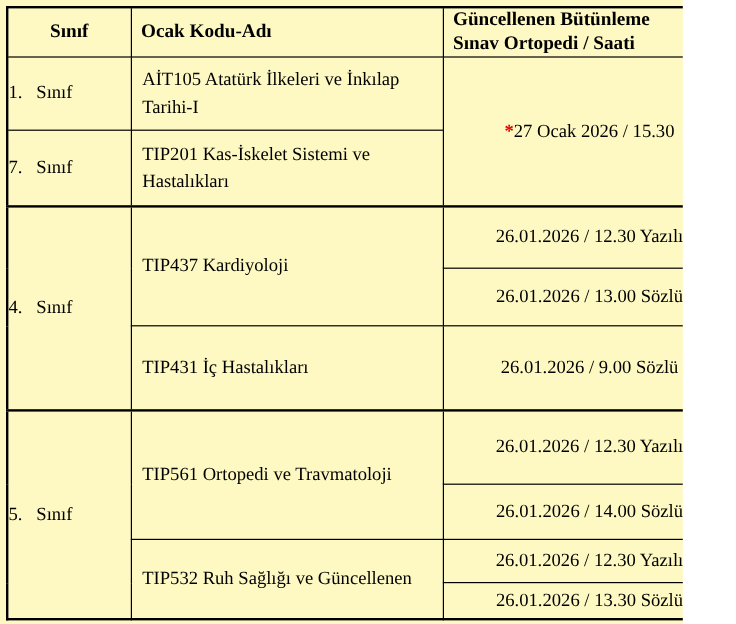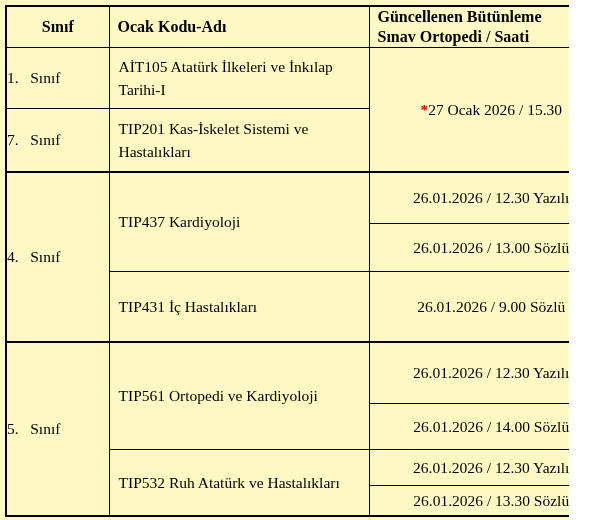--- a/index.html
+++ b/index.html
@@ -108,28 +108,28 @@
     <tr style="height:48px">
       <td class="date-cell">26.01.2026 / 13.00 Sözlü</td>
     </tr>
     <tr style="height:70px">
       <td class="course-cell">TIP431 İç Hastalıkları</td>
       <td class="date-cell">26.01.2026 / 9.00 Sözlü</td>
     </tr>
 
     <tr style="height:62px" class="section-top">
       <td class="class-cell" rowspan="4">5.   Sınıf</td>
-      <td class="course-cell" rowspan="2">TIP561 Ortopedi ve Kardiyoloji</td>
+      <td class="course-cell" rowspan="2">TIP561 Ortopedi ve Travmatoloji</td>
       <td class="date-cell">26.01.2026 / 12.30 Yazılı</td>
     </tr>
     <tr style="height:46px">
       <td class="date-cell">26.01.2026 / 14.00 Sözlü</td>
     </tr>
     <tr style="height:36px">
-      <td class="course-cell" rowspan="2">TIP532 Ruh Atatürk ve Hastalıkları</td>
+      <td class="course-cell" rowspan="2">TIP532 Ruh Sağlığı ve Güncellenen</td>
       <td class="date-cell">26.01.2026 / 12.30 Yazılı</td>
     </tr>
     <tr style="height:30px">
       <td class="date-cell">26.01.2026 / 13.30 Sözlü</td>
     </tr>
   </tbody>
     </table>
 </div>
 
 </body></html>

